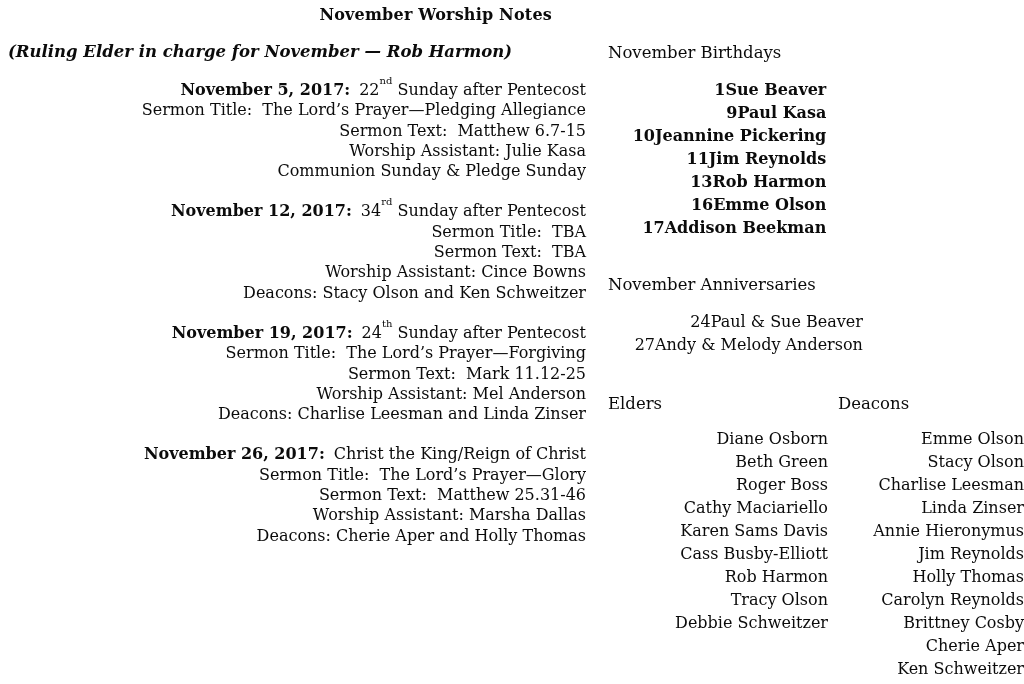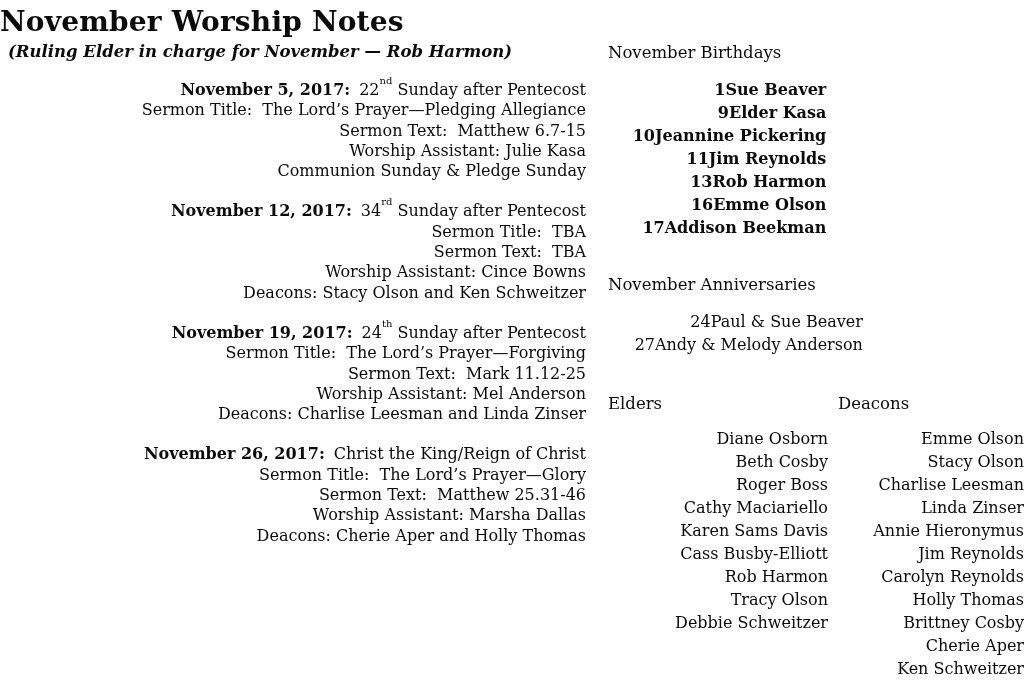--- a/index.html
+++ b/index.html
@@ -9,22 +9,22 @@
     background: #ffffff;
     color: #0b0b0b;
     font-family: "DejaVu Serif", serif;
     overflow: hidden;
   }
   .abs { position: absolute; text-align: right; }
 
   
   .page-title {
     left: 0; top: 5px; width: 552px;
-    text-align: left;
-    font-size: 28px; font-weight: 700;
+    text-align: right;
+    font-size: 16px; font-weight: 700;
     letter-spacing: 0.2px;
   }
   .subtitle {
     left: 8px; top: 42px;
     font-size: 16.5px; font-weight: 700; font-style: italic;
   }
   .services { left: 8px; top: 80px; width: 578px; }
   .service { margin-bottom: 20px; }
   .service-header, .service-line {
     font-size: 16px;
@@ -93,55 +93,55 @@
     <div class="service-line">Worship Assistant: Marsha Dallas</div>
     <div class="service-line">Deacons: Cherie Aper and Holly Thomas</div>
   </div>
 
 </div>
 
 <h2 class="abs rc-heading birthdays-heading">November Birthdays</h2>
 
 <div class="abs birthdays-list">
   <div class="row"><span class="num">1</span><span>Sue Beaver</span></div>
-  <div class="row"><span class="num">9</span><span>Elder Kasa</span></div>
+  <div class="row"><span class="num">9</span><span>Paul Kasa</span></div>
   <div class="row"><span class="num">10</span><span>Jeannine Pickering</span></div>
   <div class="row"><span class="num">11</span><span>Jim Reynolds</span></div>
   <div class="row"><span class="num">13</span><span>Rob Harmon</span></div>
   <div class="row"><span class="num">16</span><span>Emme Olson</span></div>
   <div class="row"><span class="num">17</span><span>Addison Beekman</span></div>
 </div>
 
 <h2 class="abs rc-heading anniv-heading">November Anniversaries</h2>
 
 <div class="abs anniv-list">
   <div class="row"><span class="num">24</span><span>Paul &amp; Sue Beaver</span></div>
   <div class="row"><span class="num">27</span><span>Andy &amp; Melody Anderson</span></div>
 </div>
 
 <h2 class="abs rc-heading elders-heading">Elders</h2>
 <h2 class="abs rc-heading deacons-heading">Deacons</h2>
 
 <div class="abs elders-list">
   <div class="name-row">Diane Osborn</div>
-  <div class="name-row">Beth Cosby</div>
+  <div class="name-row">Beth Green</div>
   <div class="name-row">Roger Boss</div>
   <div class="name-row">Cathy Maciariello</div>
   <div class="name-row">Karen Sams Davis</div>
   <div class="name-row">Cass Busby-Elliott</div>
   <div class="name-row">Rob Harmon</div>
   <div class="name-row">Tracy Olson</div>
   <div class="name-row">Debbie Schweitzer</div>
 </div>
 
 <div class="abs deacons-list">
   <div class="name-row">Emme Olson</div>
   <div class="name-row">Stacy Olson</div>
   <div class="name-row">Charlise Leesman</div>
   <div class="name-row">Linda Zinser</div>
   <div class="name-row">Annie Hieronymus</div>
   <div class="name-row">Jim Reynolds</div>
+  <div class="name-row">Holly Thomas</div>
   <div class="name-row">Carolyn Reynolds</div>
-  <div class="name-row">Holly Thomas</div>
   <div class="name-row">Brittney Cosby</div>
   <div class="name-row">Cherie Aper</div>
   <div class="name-row">Ken Schweitzer</div>
 </div>
 
 </body></html>

